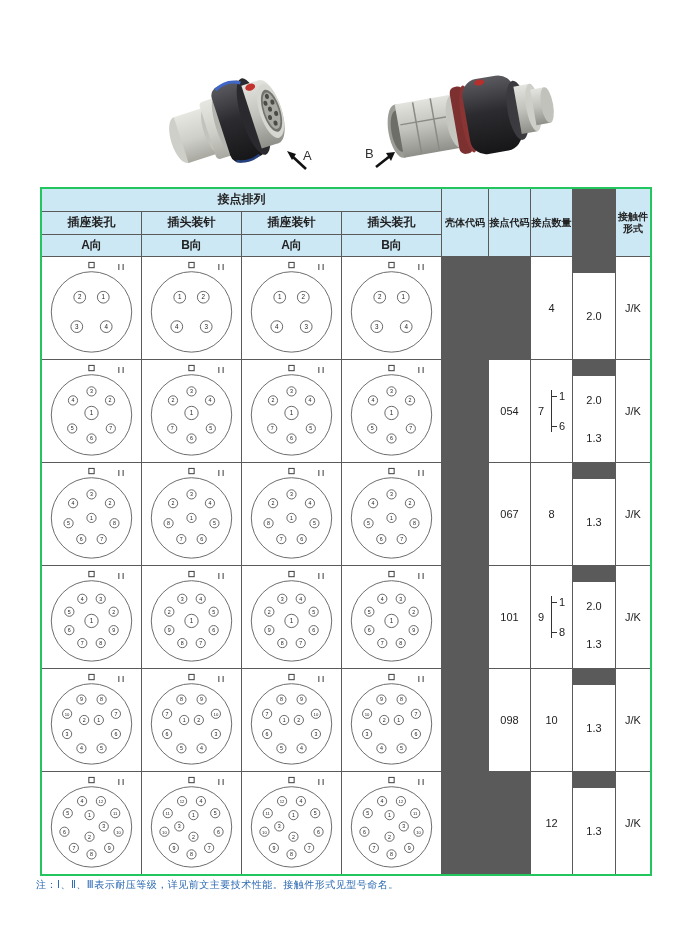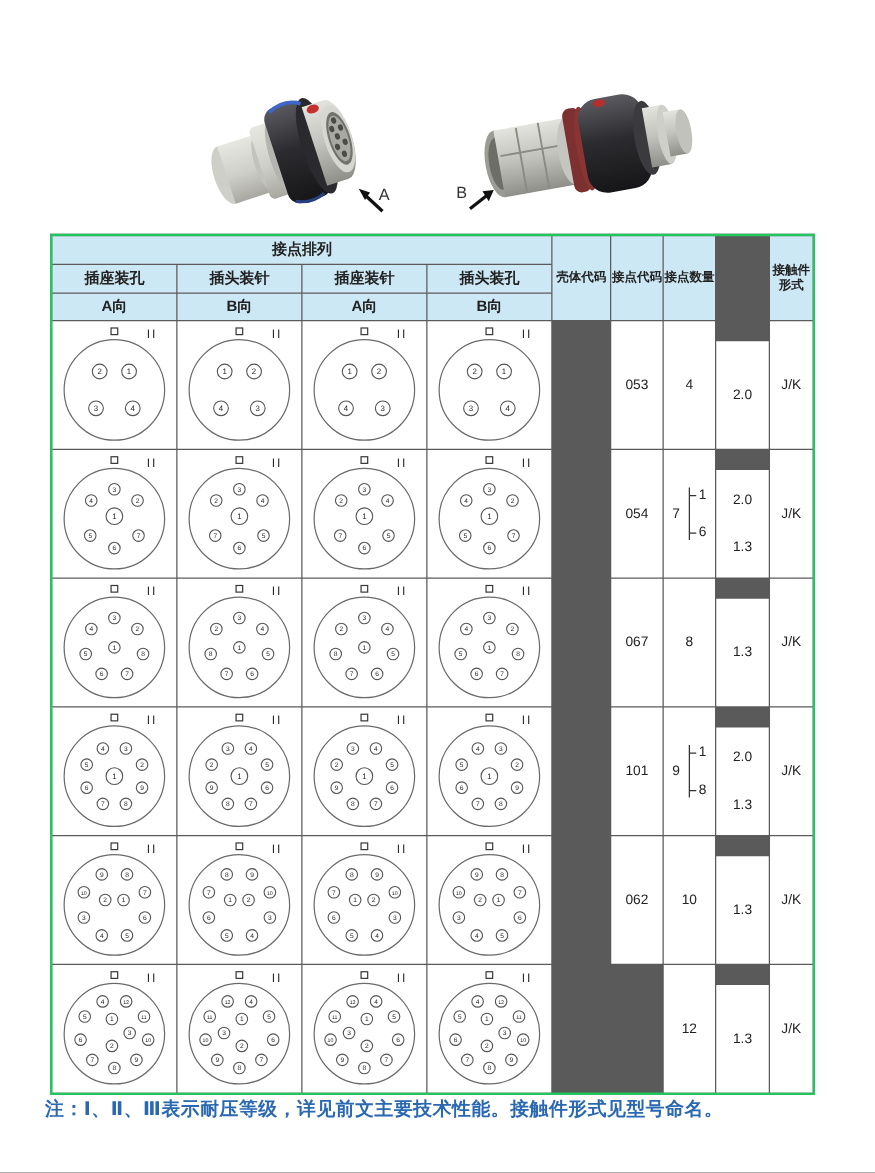--- a/index.html
+++ b/index.html
@@ -32,21 +32,21 @@
   .bracket{display:flex;flex-direction:column;justify-content:space-between;
            height:42px;border-left:1px solid #333;margin-left:4px;}
   .btick{display:flex;align-items:center;font-size:11px;}
   .btick::before{content:"";display:inline-block;width:5px;height:1px;background:#333;margin-right:2px;}
 
   
   .dia-cell{flex-direction:column;gap:26px;margin-top:16px;}
 
   .note{
     position:absolute;left:36px;top:878px;width:620px;
-    font-size:15px;font-weight:bold;color:#2a68b2;letter-spacing:0.5px;
+    font-size:10px;font-weight:normal;color:#2a68b2;letter-spacing:0.5px;
   }
   text{font-family:"Liberation Sans","DejaVu Sans",sans-serif;}
 </style>
 </head>
 <body>
 
 <svg id="figA" class="fig" viewBox="0 0 192 134">
   <defs>
     <linearGradient id="gLight" x1="0" y1="0" x2="0" y2="1">
       <stop offset="0" stop-color="#e7e7e2"></stop>
@@ -196,21 +196,20 @@
         <circle cx="38.5" cy="41" r="6" fill="#fff" stroke="#555" stroke-width="0.9"></circle>
         <text x="38.5" y="43.3" text-anchor="middle" fill="#222" font-size="6.4">2</text>
         <circle cx="62.5" cy="41" r="6" fill="#fff" stroke="#555" stroke-width="0.9"></circle>
         <text x="62.5" y="43.3" text-anchor="middle" fill="#222" font-size="6.4">1</text>
         <circle cx="35.5" cy="71" r="6" fill="#fff" stroke="#555" stroke-width="0.9"></circle>
         <text x="35.5" y="73.3" text-anchor="middle" fill="#222" font-size="6.4">3</text>
         <circle cx="65.5" cy="71" r="6" fill="#fff" stroke="#555" stroke-width="0.9"></circle>
         <text x="65.5" y="73.3" text-anchor="middle" fill="#222" font-size="6.4">4</text>
       </svg>
     </div>
-  <div class="bc" style="grid-area:4/6">053</div>
   <div class="bc count-cell" style="grid-area:4/7">
     <span>4</span>
 
   </div>
   <div class="bc dia-cell" style="grid-area:4/8">
     <span>2.0</span>
 
   </div>
   <div class="bc" style="grid-area:4/9">J/K</div>
 
@@ -630,21 +629,21 @@
         <circle cx="25.6" cy="66.3" r="4.7" fill="#fff" stroke="#555" stroke-width="0.9"></circle>
         <text x="25.6" y="68.2" text-anchor="middle" fill="#222" font-size="5.4">3</text>
         <circle cx="40.2" cy="80.9" r="4.7" fill="#fff" stroke="#555" stroke-width="0.9"></circle>
         <text x="40.2" y="82.80000000000001" text-anchor="middle" fill="#222" font-size="5.4">4</text>
         <circle cx="60.8" cy="80.9" r="4.7" fill="#fff" stroke="#555" stroke-width="0.9"></circle>
         <text x="60.8" y="82.80000000000001" text-anchor="middle" fill="#222" font-size="5.4">5</text>
         <circle cx="75.4" cy="66.3" r="4.7" fill="#fff" stroke="#555" stroke-width="0.9"></circle>
         <text x="75.4" y="68.2" text-anchor="middle" fill="#222" font-size="5.4">6</text>
       </svg>
     </div>
-  <div class="bc" style="grid-area:8/6">062</div>
+  <div class="bc" style="grid-area:8/6">098</div>
   <div class="bc count-cell" style="grid-area:8/7">
     <span>10</span>
 
   </div>
   <div class="bc dia-cell" style="grid-area:8/8">
     <span>1.3</span>
 
   </div>
   <div class="bc" style="grid-area:8/9">J/K</div>
 

